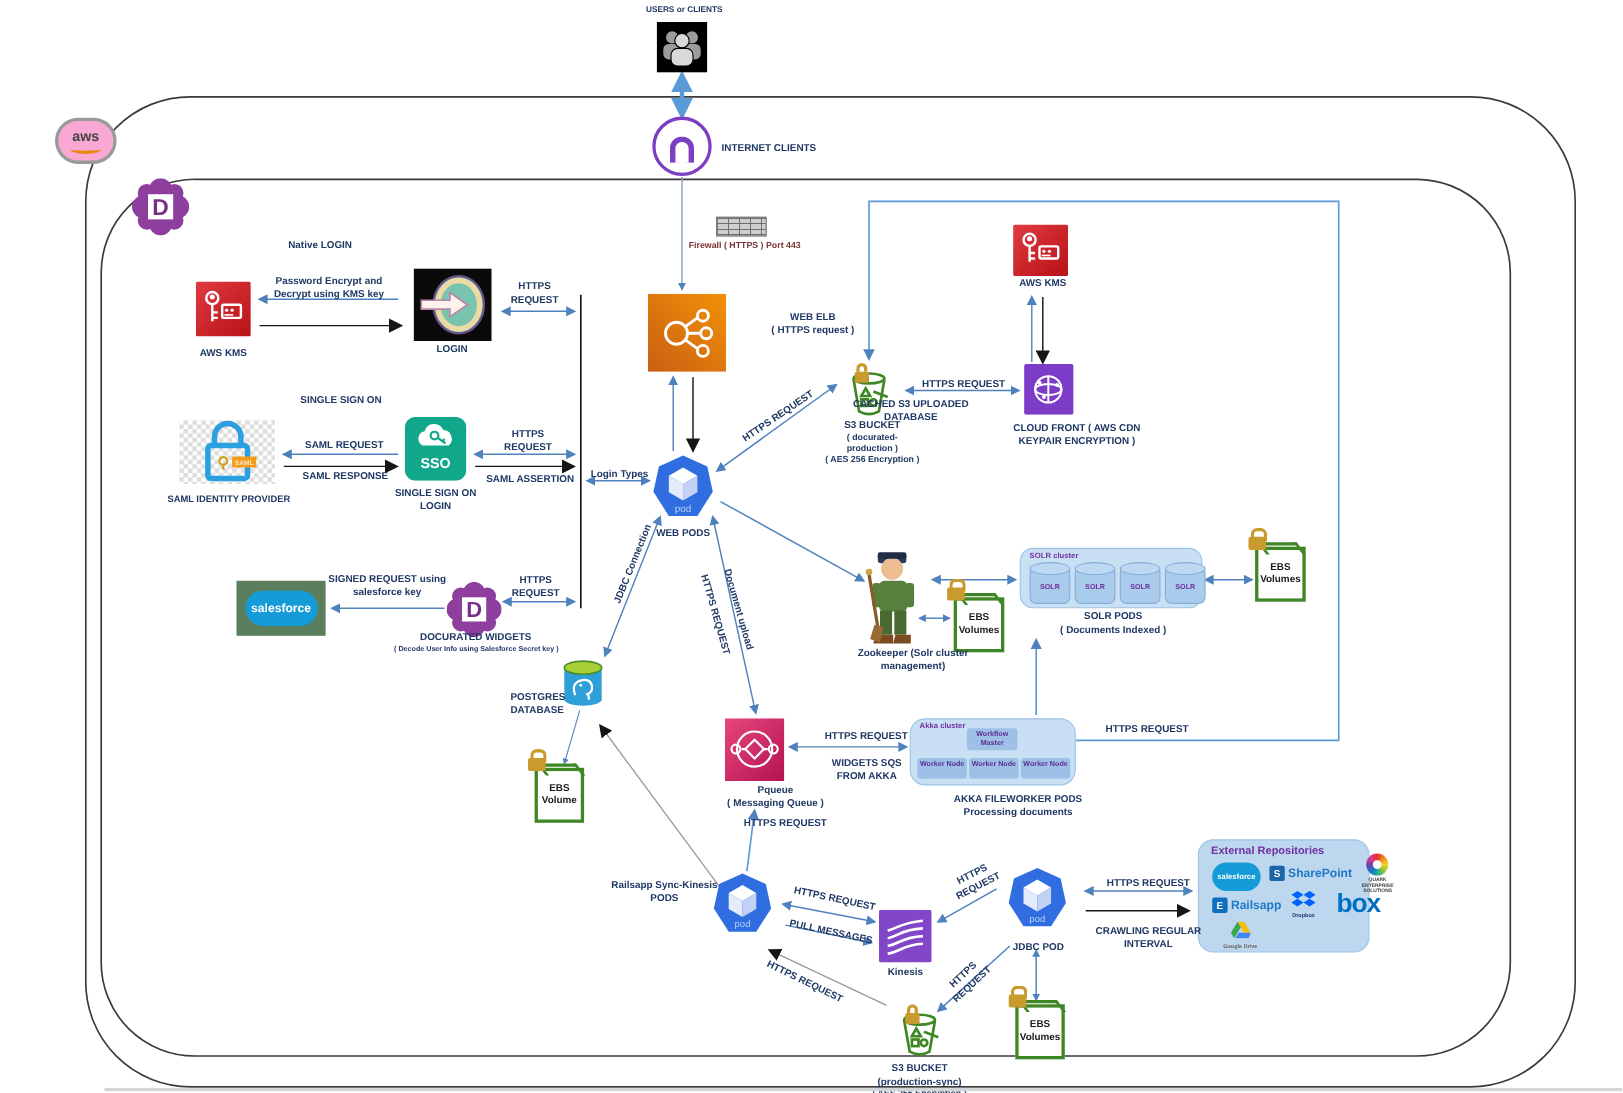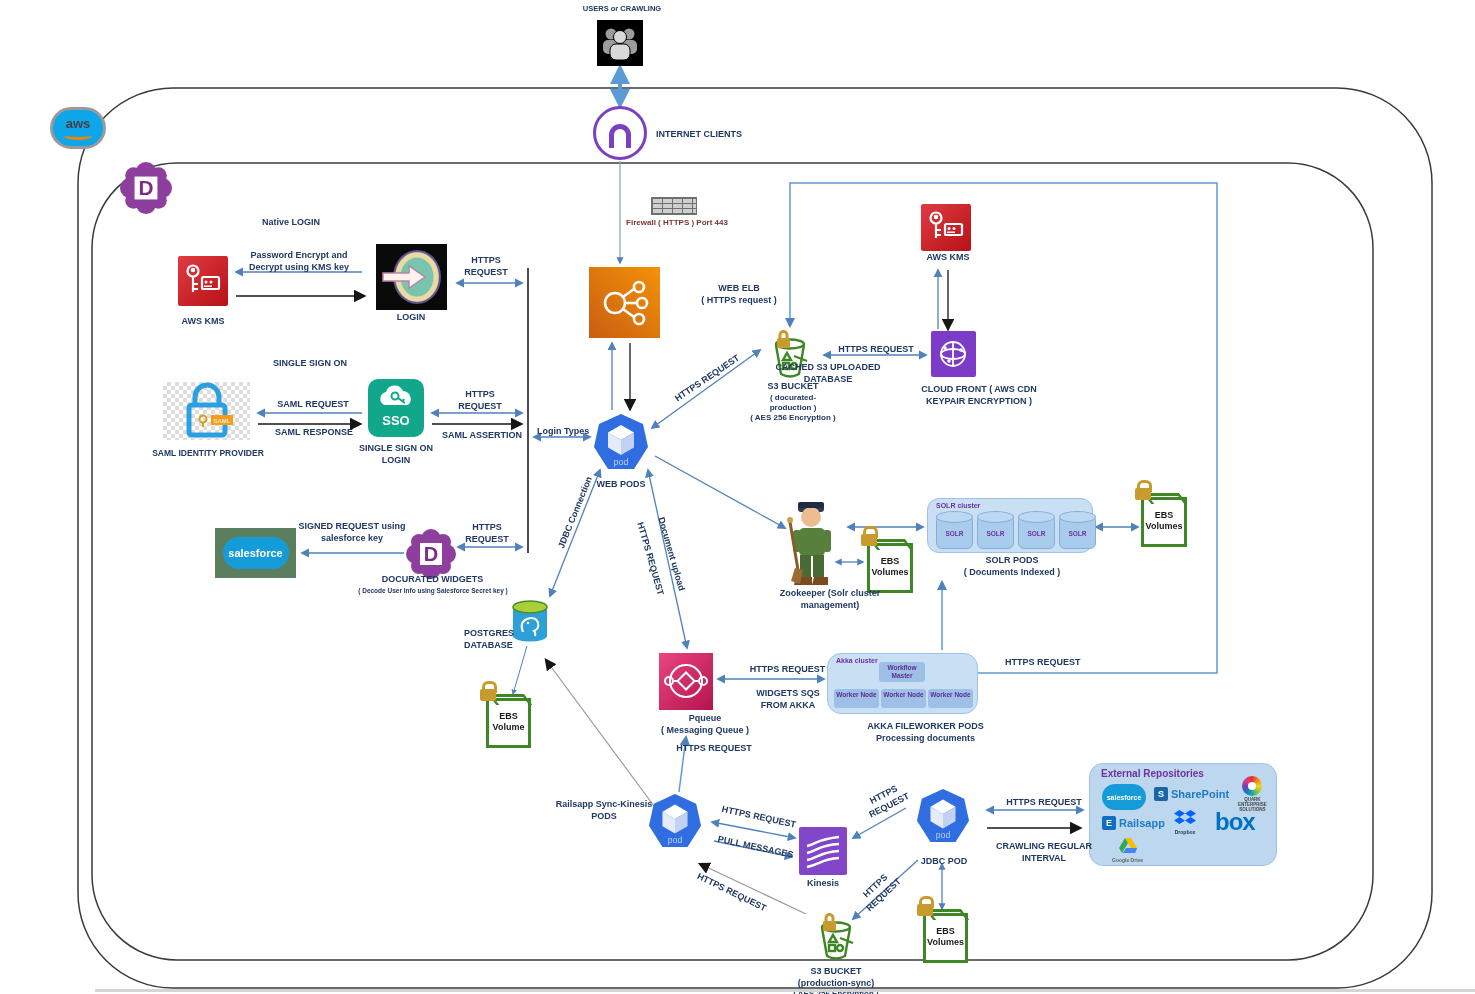--- a/index.html
+++ b/index.html
@@ -22,21 +22,21 @@
 .ebs:before{content:"";position:absolute;top:-7px;left:3px;width:30px;height:8px;border:3px solid #3f8624;border-bottom:none;transform:skewX(38deg)}
 .ebs .lock{position:absolute;top:-12px;left:-9px;width:16px;height:12px;background:#c99b2e;border-radius:2px}
 .ebs .lock:before{content:"";position:absolute;top:-8px;left:2px;width:9px;height:9px;border:3px solid #c99b2e;border-bottom:none;border-radius:6px 6px 0 0}
 .ebs span{display:block}
 
 .igw{width:54px;height:54px;border:3px solid #7b3fc2;border-radius:50%;background:#fff;display:flex;align-items:center;justify-content:center}
 .igw i{display:block;width:22px;height:24px;border:5px solid #7b3fc2;border-bottom:none;border-radius:11px 11px 0 0;margin-top:6px}
 
 .fw{width:46px;height:18px;background:#cfcfcf;border:1px solid #6f6f6f;background-image:repeating-linear-gradient(0deg,#6f6f6f 0 1px,transparent 1px 5px),repeating-linear-gradient(90deg,#6f6f6f 0 1px,transparent 1px 10px)}
 
-.awsl{width:56px;height:42px;background:#0ea5e9;border:3px solid #9a9a9a;border-radius:28px;display:flex;flex-direction:column;align-items:center;justify-content:center;font-weight:bold;color:#424242;font-size:13px}
+.awsl{width:56px;height:42px;background:#f9a8d4;border:3px solid #9a9a9a;border-radius:28px;display:flex;flex-direction:column;align-items:center;justify-content:center;font-weight:bold;color:#424242;font-size:13px}
 .awsl u{text-decoration:none}
 .awsl i{display:block;width:28px;height:9px;border-bottom:3px solid #e8860c;border-radius:50%}
 
 .cyl{position:absolute;width:37px;height:34px;background:#a9cbec;border:1px solid #86add7;border-radius:6px;color:#7030a0;font-size:6.5px;font-weight:bold;text-align:center;padding-top:14px}
 .cyl:before{content:"";position:absolute;top:-5px;left:-1px;width:35px;height:10px;background:#bcd8f2;border:1px solid #86add7;border-radius:50%}
 .abox{position:absolute;background:#9fc0e6;border-radius:3px;color:#5a2d91;font-size:6.5px;font-weight:bold;text-align:center;line-height:1.2;padding-top:2px}
 
 .sf-box{width:81px;height:50px;background:#5b7f5e;display:flex;align-items:center;justify-content:center}
 .sf-cloud{width:66px;height:32px;background:#159cd8;border-radius:16px;color:#fff;font-size:11px;font-weight:bold;display:flex;align-items:center;justify-content:center}
 .repitem{position:absolute;display:flex;align-items:center;gap:3px}
@@ -118,21 +118,21 @@
   <line x1="712" y1="822" x2="795" y2="838" stroke="#4f81bd" stroke-width="1.3" marker-start="url(#mB)" marker-end="url(#mB)"></line>
   <line x1="714" y1="841" x2="792" y2="857" stroke="#4f81bd" stroke-width="1.3" marker-end="url(#mB)"></line>
   <line x1="906" y1="808" x2="853" y2="838" stroke="#4f81bd" stroke-width="1.3" marker-end="url(#mB)"></line>
   <line x1="918" y1="860" x2="853" y2="919" stroke="#4f81bd" stroke-width="1.3" marker-end="url(#mB)"></line>
   <line x1="806" y1="914" x2="700" y2="864" stroke="#9a9a9a" stroke-width="1.2" marker-end="url(#mK)"></line>
   <line x1="987" y1="810" x2="1083" y2="810" stroke="#4f81bd" stroke-width="1.3" marker-start="url(#mB)" marker-end="url(#mB)"></line>
   <line x1="987" y1="828" x2="1080" y2="828" stroke="#161616" stroke-width="1.3" marker-end="url(#mK)"></line>
   <line x1="942" y1="864" x2="942" y2="909" stroke="#4f81bd" stroke-width="1.3" marker-start="url(#mBs)" marker-end="url(#mBs)"></line>
 </svg>
 
-<div class="lbl nw" style="left:572px;top:4px;width:100px;font-size:7.5px">USERS or CRAWLING</div>
+<div class="lbl nw" style="left:572px;top:4px;width:100px;font-size:7.5px">USERS or CLIENTS</div>
 <div class="node" style="left:597px;top:20px">
   <svg width="46" height="46">
         <rect width="46" height="46" fill="#000"></rect>
     <circle cx="14" cy="14" r="5.5" fill="#9c9c9c"></circle>
         <rect x="6" y="20" width="16" height="14" rx="5" fill="#9c9c9c"></rect>
     <circle cx="32" cy="14" r="5.5" fill="#9c9c9c"></circle>
         <rect x="24" y="20" width="16" height="14" rx="5" fill="#9c9c9c"></rect>
     <circle cx="23" cy="17" r="6.5" fill="#d9d9d9" stroke="#000"></circle>
         <rect x="13" y="24" width="20" height="16" rx="6" fill="#d9d9d9" stroke="#000"></rect>
   </svg>
@@ -525,21 +525,21 @@
       <span>S3 BUCKET</span>
       <span>(production-sync)</span>
       <span class="sm">( AES 256 Encryption )</span>
     </div>
 <div class="node ebs" style="left:923px;top:913px;width:45px">
       <div class="lock"></div>
       <span>EBS</span>
       <span>Volumes</span>
     </div>
 
-<div class="cluster" style="left:1089px;top:763px;width:188px;height:103px;background:#bdd7ee;border-radius:14px">
+<div class="cluster" style="left:1089px;top:763px;width:156px;height:103px;background:#bdd7ee;border-radius:14px">
   <div class="purple" style="position:absolute;left:11px;top:4px;font-size:10px;font-weight:bold;white-space:nowrap">External Repositories</div>
   <div class="repitem" style="position:absolute;left:12px;top:20px">
     <div style="width:44px;height:26px;background:#159cd8;border-radius:13px;color:#fff;font-size:7px;font-weight:bold;display:flex;align-items:center;justify-content:center">salesforce</div>
   </div>
   <div class="repitem" style="position:absolute;left:64px;top:23px;display:flex;align-items:center;gap:3px">
     <div style="width:14px;height:14px;background:#1a66a8;color:#fff;font-size:9px;font-weight:bold;text-align:center;line-height:14px;border-radius:2px">S</div>
     <span style="color:#1e79c8;font-size:11px;font-weight:bold">SharePoint</span>
   </div>
   <div style="position:absolute;left:148px;top:12px;text-align:center">
     <div class="quark" style="margin:0 auto"></div>

